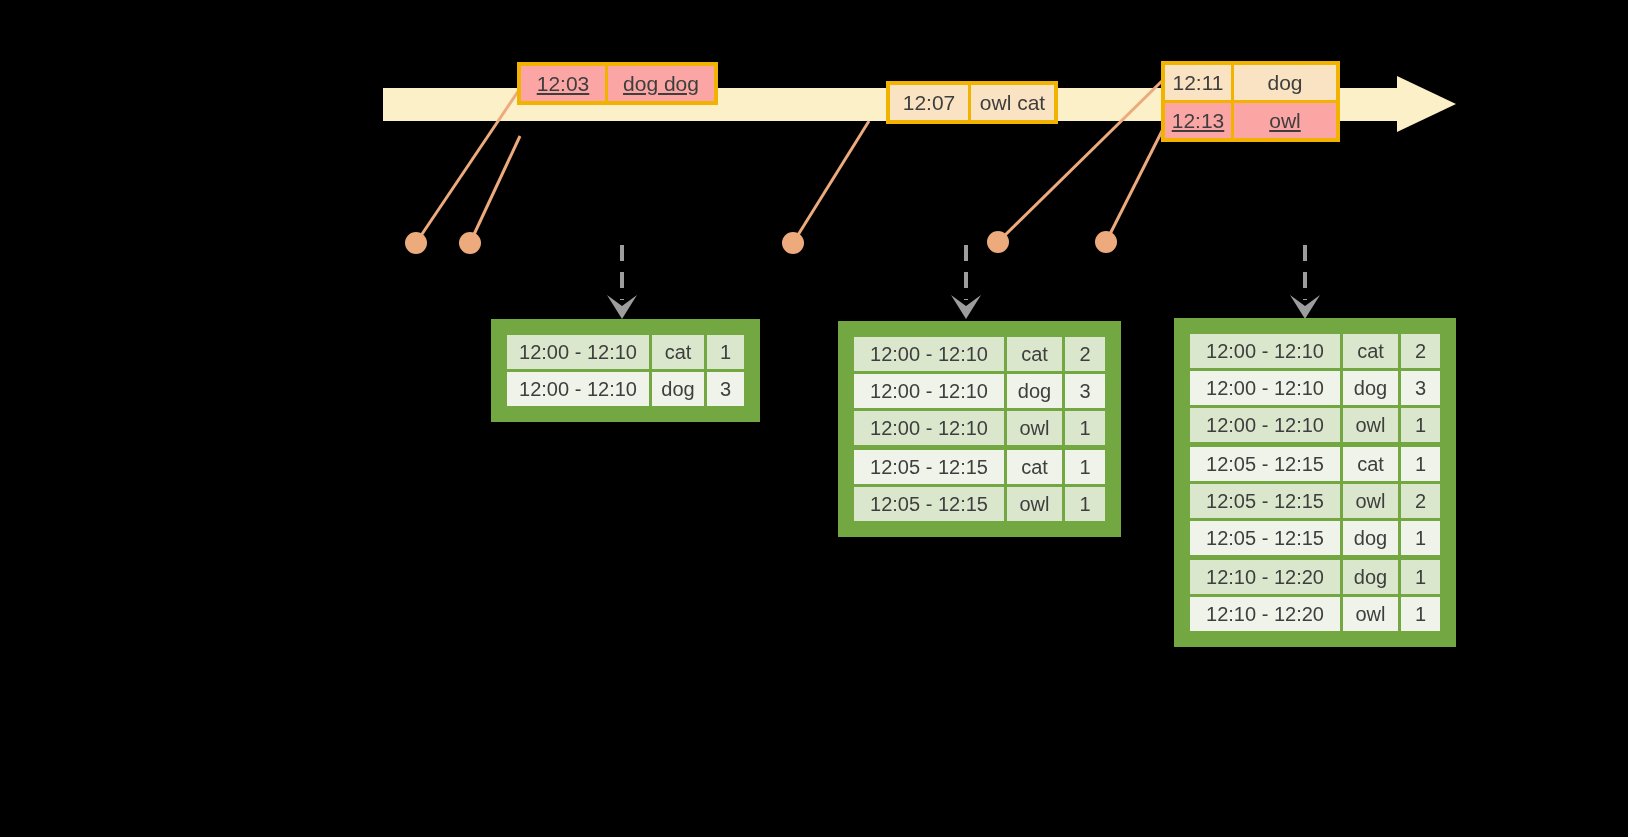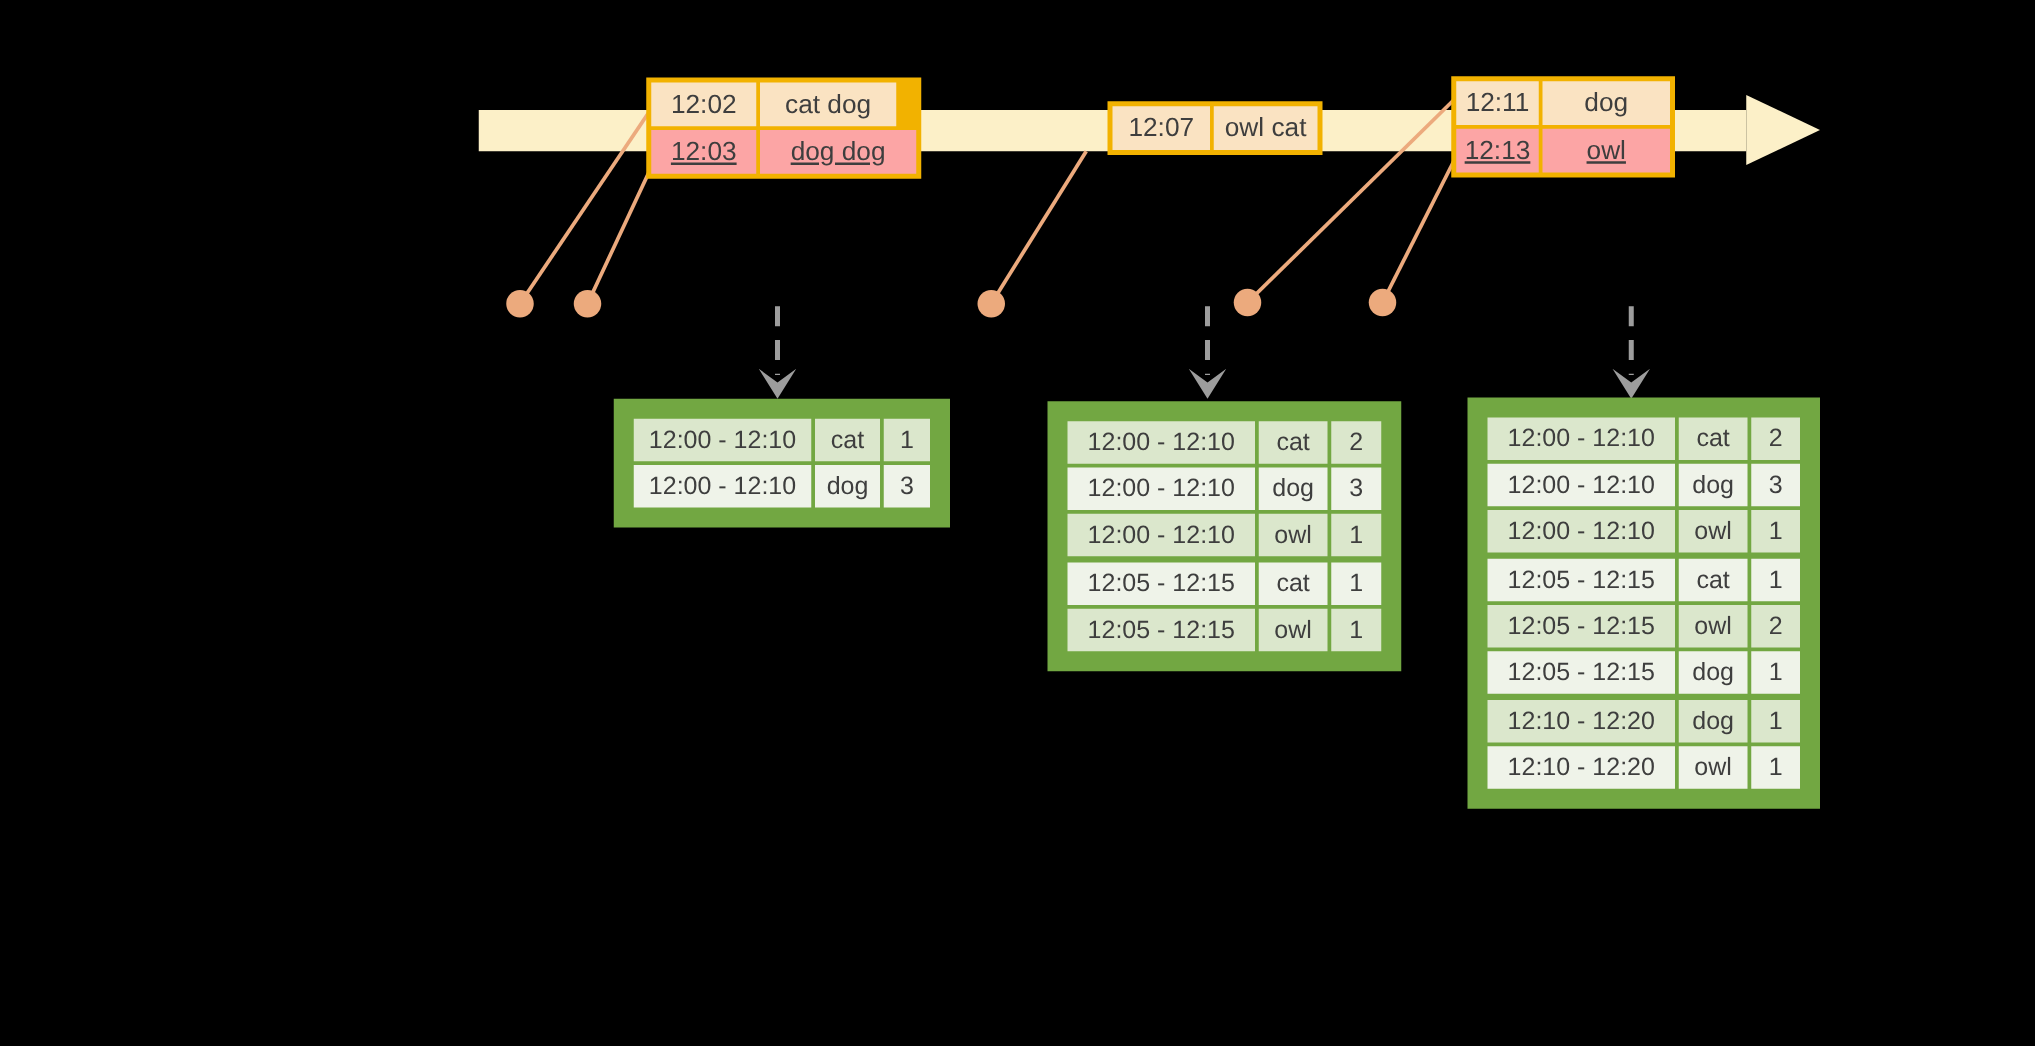--- a/index.html
+++ b/index.html
@@ -55,26 +55,22 @@
     </g>
     <g fill="#9d9d9d">
       <polygon points="607,295 622,319 637,295 622,306"></polygon>
       <polygon points="951,295 966,319 981,295 966,306"></polygon>
       <polygon points="1290,295 1305,319 1320,295 1305,306"></polygon>
     </g>
   </svg>
 
   <div class="etable" id="etable-0" style="left:517px;top:62px;">
       <div class="erow">
-        <div class="ecell e-dark" style="width: 84px;">12:02</div>
-        <div class="ecell e-dark" style="width: 109px;">cat dog</div>
-      </div>
-      <div class="erow">
         <div class="ecell e-light" style="width: 84px;">12:03</div>
-        <div class="ecell e-light" style="width: 125px;">dog dog</div>
+        <div class="ecell e-light" style="width: 106px;">dog dog</div>
       </div>
     </div>
   <div class="etable" id="etable-1" style="left:866px;top:81px;margin-left:20px;">
       <div class="erow">
         <div class="ecell e-dark" style="width: 78px;">12:07</div>
         <div class="ecell e-dark" style="width: 83px;">owl cat</div>
       </div>
     </div>
   <div class="etable" id="etable-2" style="left:1161px;top:61px;">
       <div class="erow">

